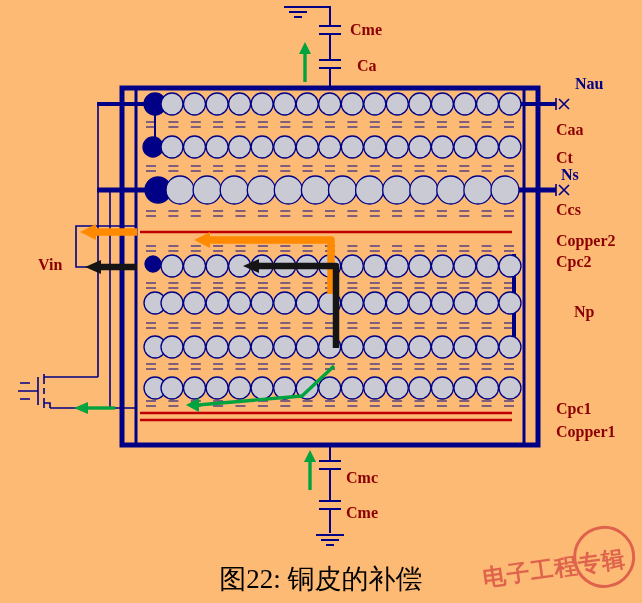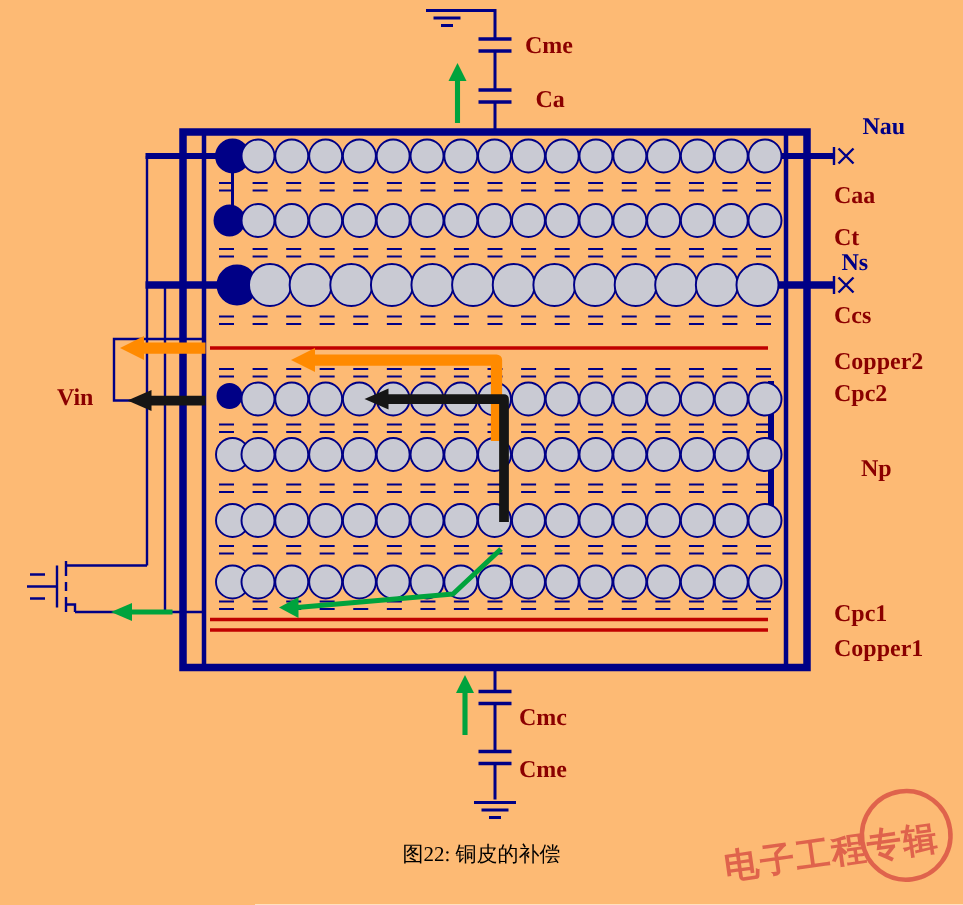--- a/index.html
+++ b/index.html
@@ -25,21 +25,21 @@
   .green-head{fill:var(--green,#00a33d);}
   .turn{fill:var(--turn_fill,#c9cad3);stroke:var(--navy,#000086);stroke-width:1.3;}
   .turn.solid{fill:var(--navy,#000086);}
 
   
   .lbl{font-family:"Liberation Serif","DejaVu Serif",serif;font-size:16px;font-weight:600;}
   .lbl.m{fill:var(--maroon,#8B0000);}
   .lbl.n{fill:var(--navy,#000086);}
 
   .caption{position:absolute;left:0;top:561px;width:642px;text-align:center;
-           font-size:14px;color:#000;}
+           font-size:27px;color:#000;}
 
   .watermark{position:absolute;left:482px;top:532px;width:158px;height:68px;
              transform:rotate(-8deg);opacity:.6;color:var(--watermark,#cc2a33);
              pointer-events:none;}
   .wm-circle{position:absolute;right:4px;top:0;width:56px;height:56px;
              border:3px solid var(--watermark,#cc2a33);border-radius:50%;display:block;}
   .wm-text{position:absolute;left:0;top:20px;font-size:23px;font-weight:bold;
            letter-spacing:1px;white-space:nowrap;}
 </style>
 </head>

